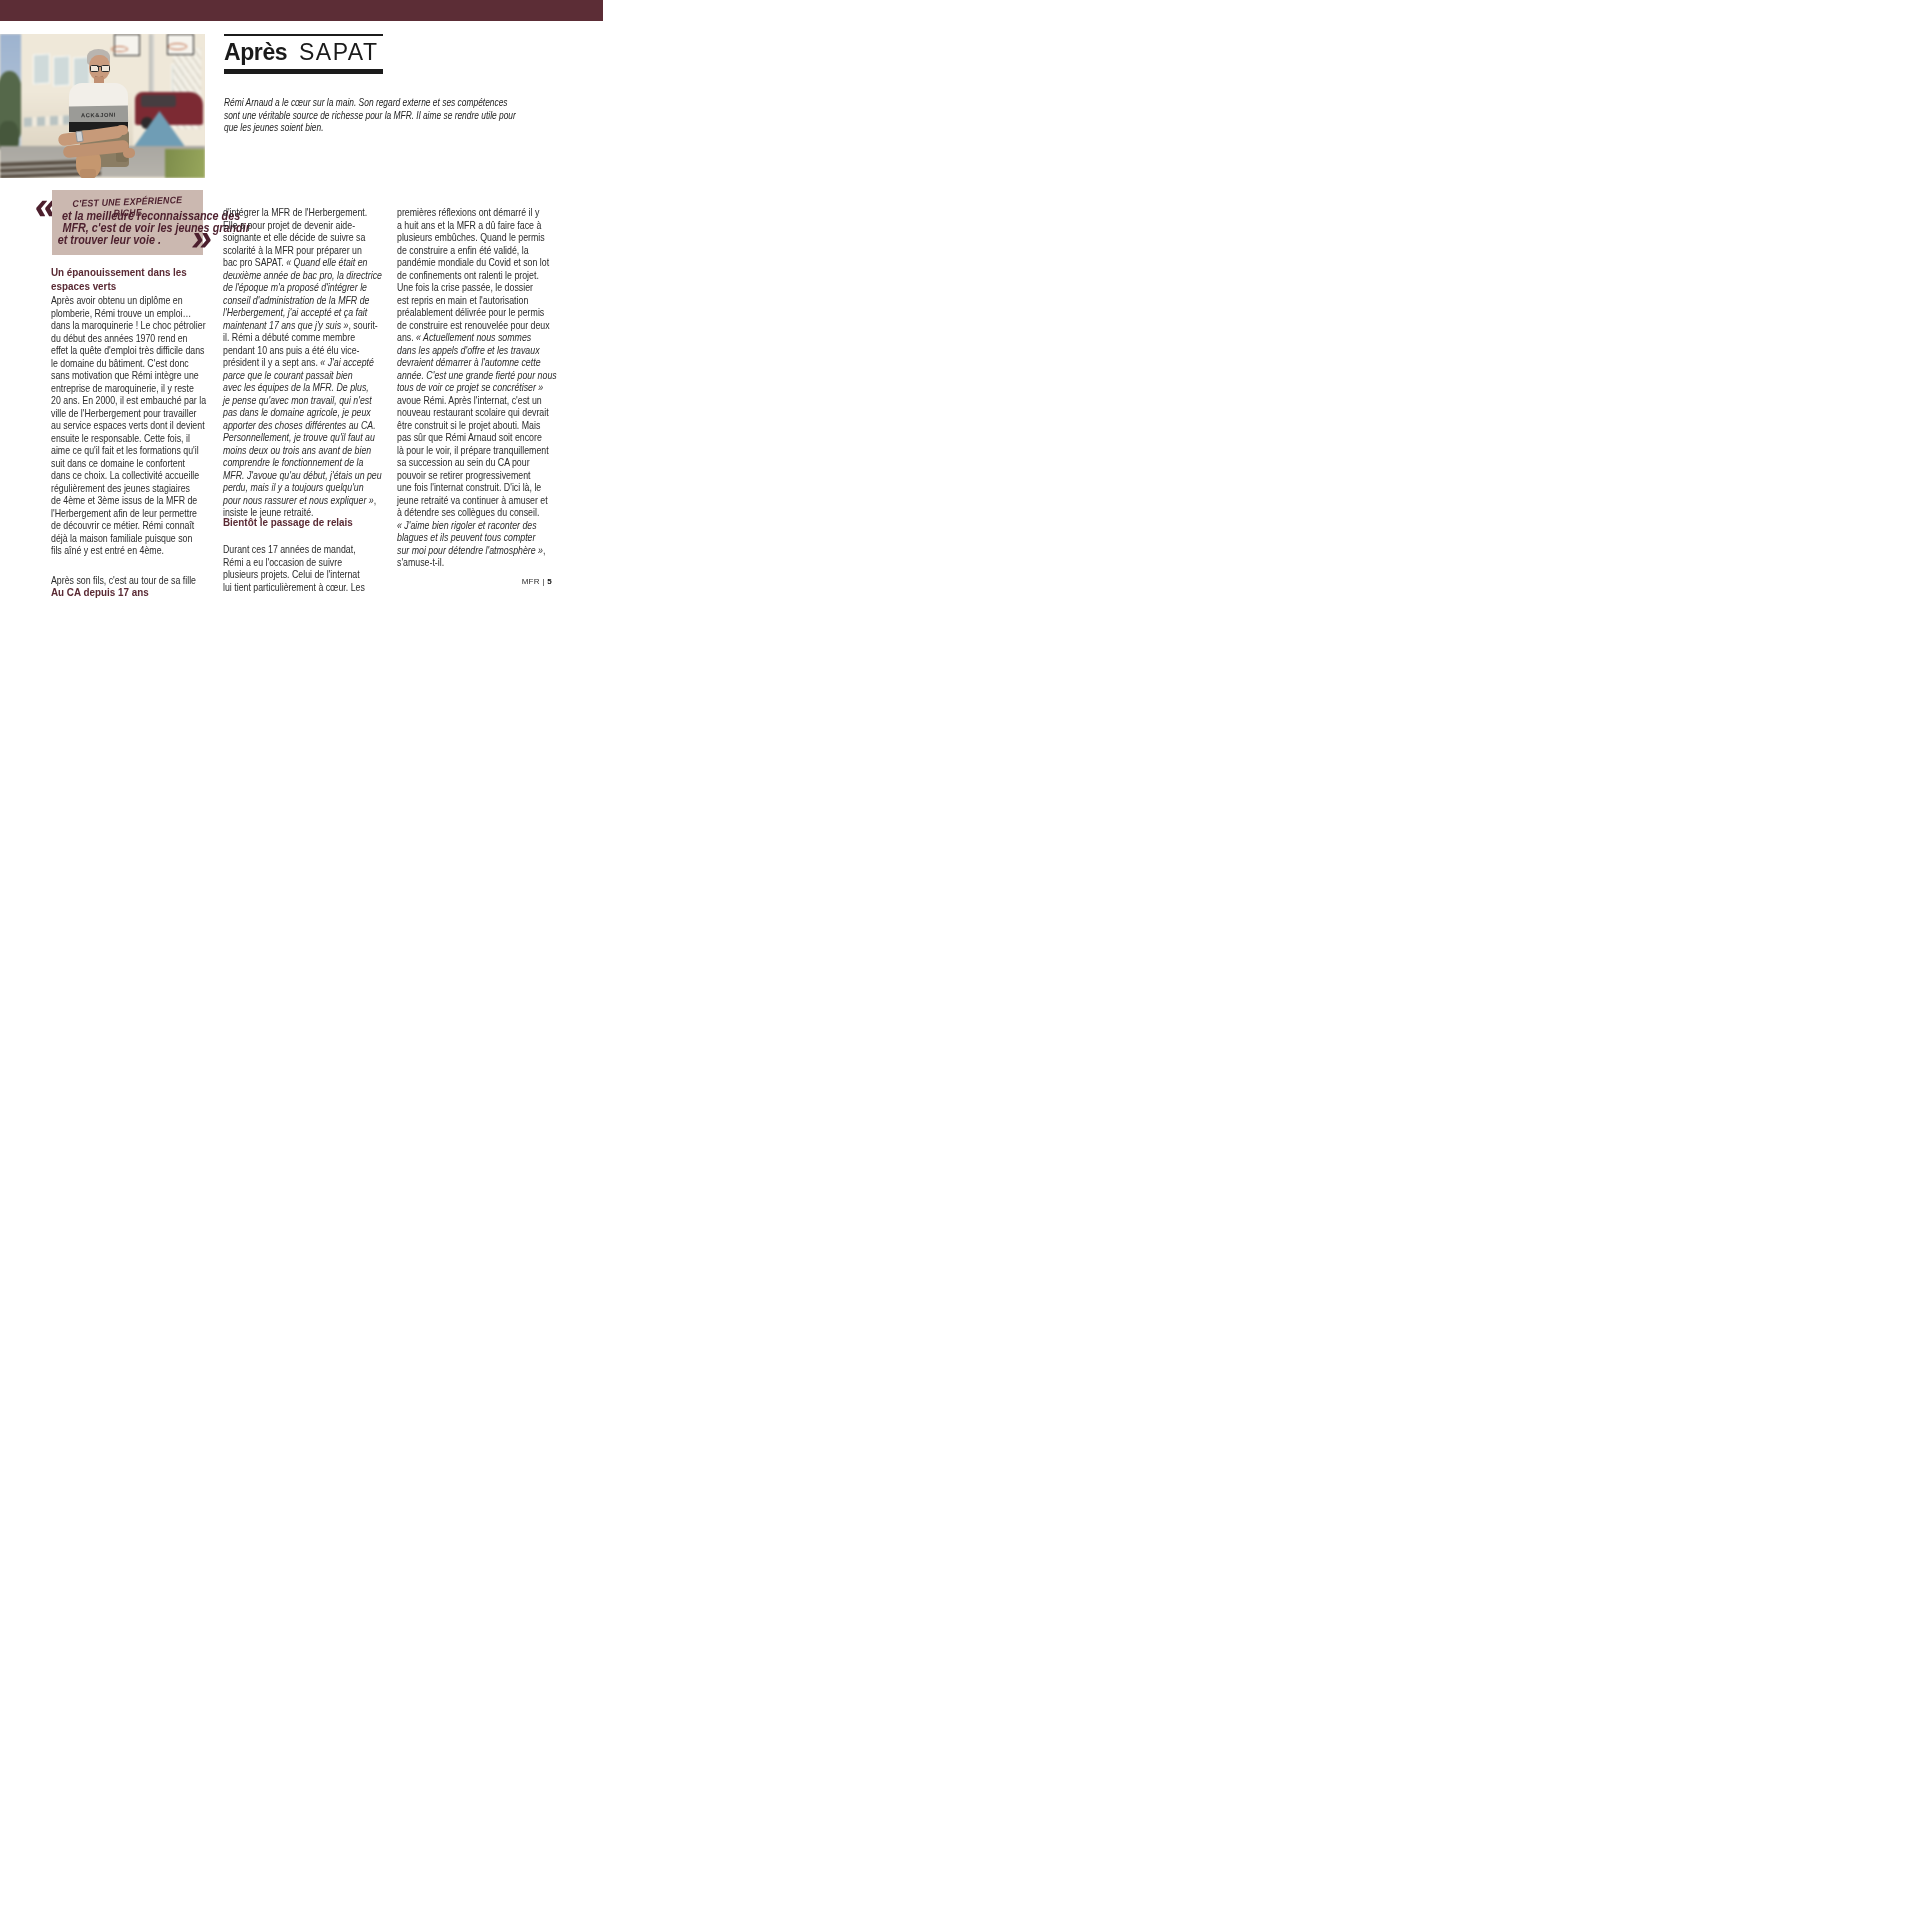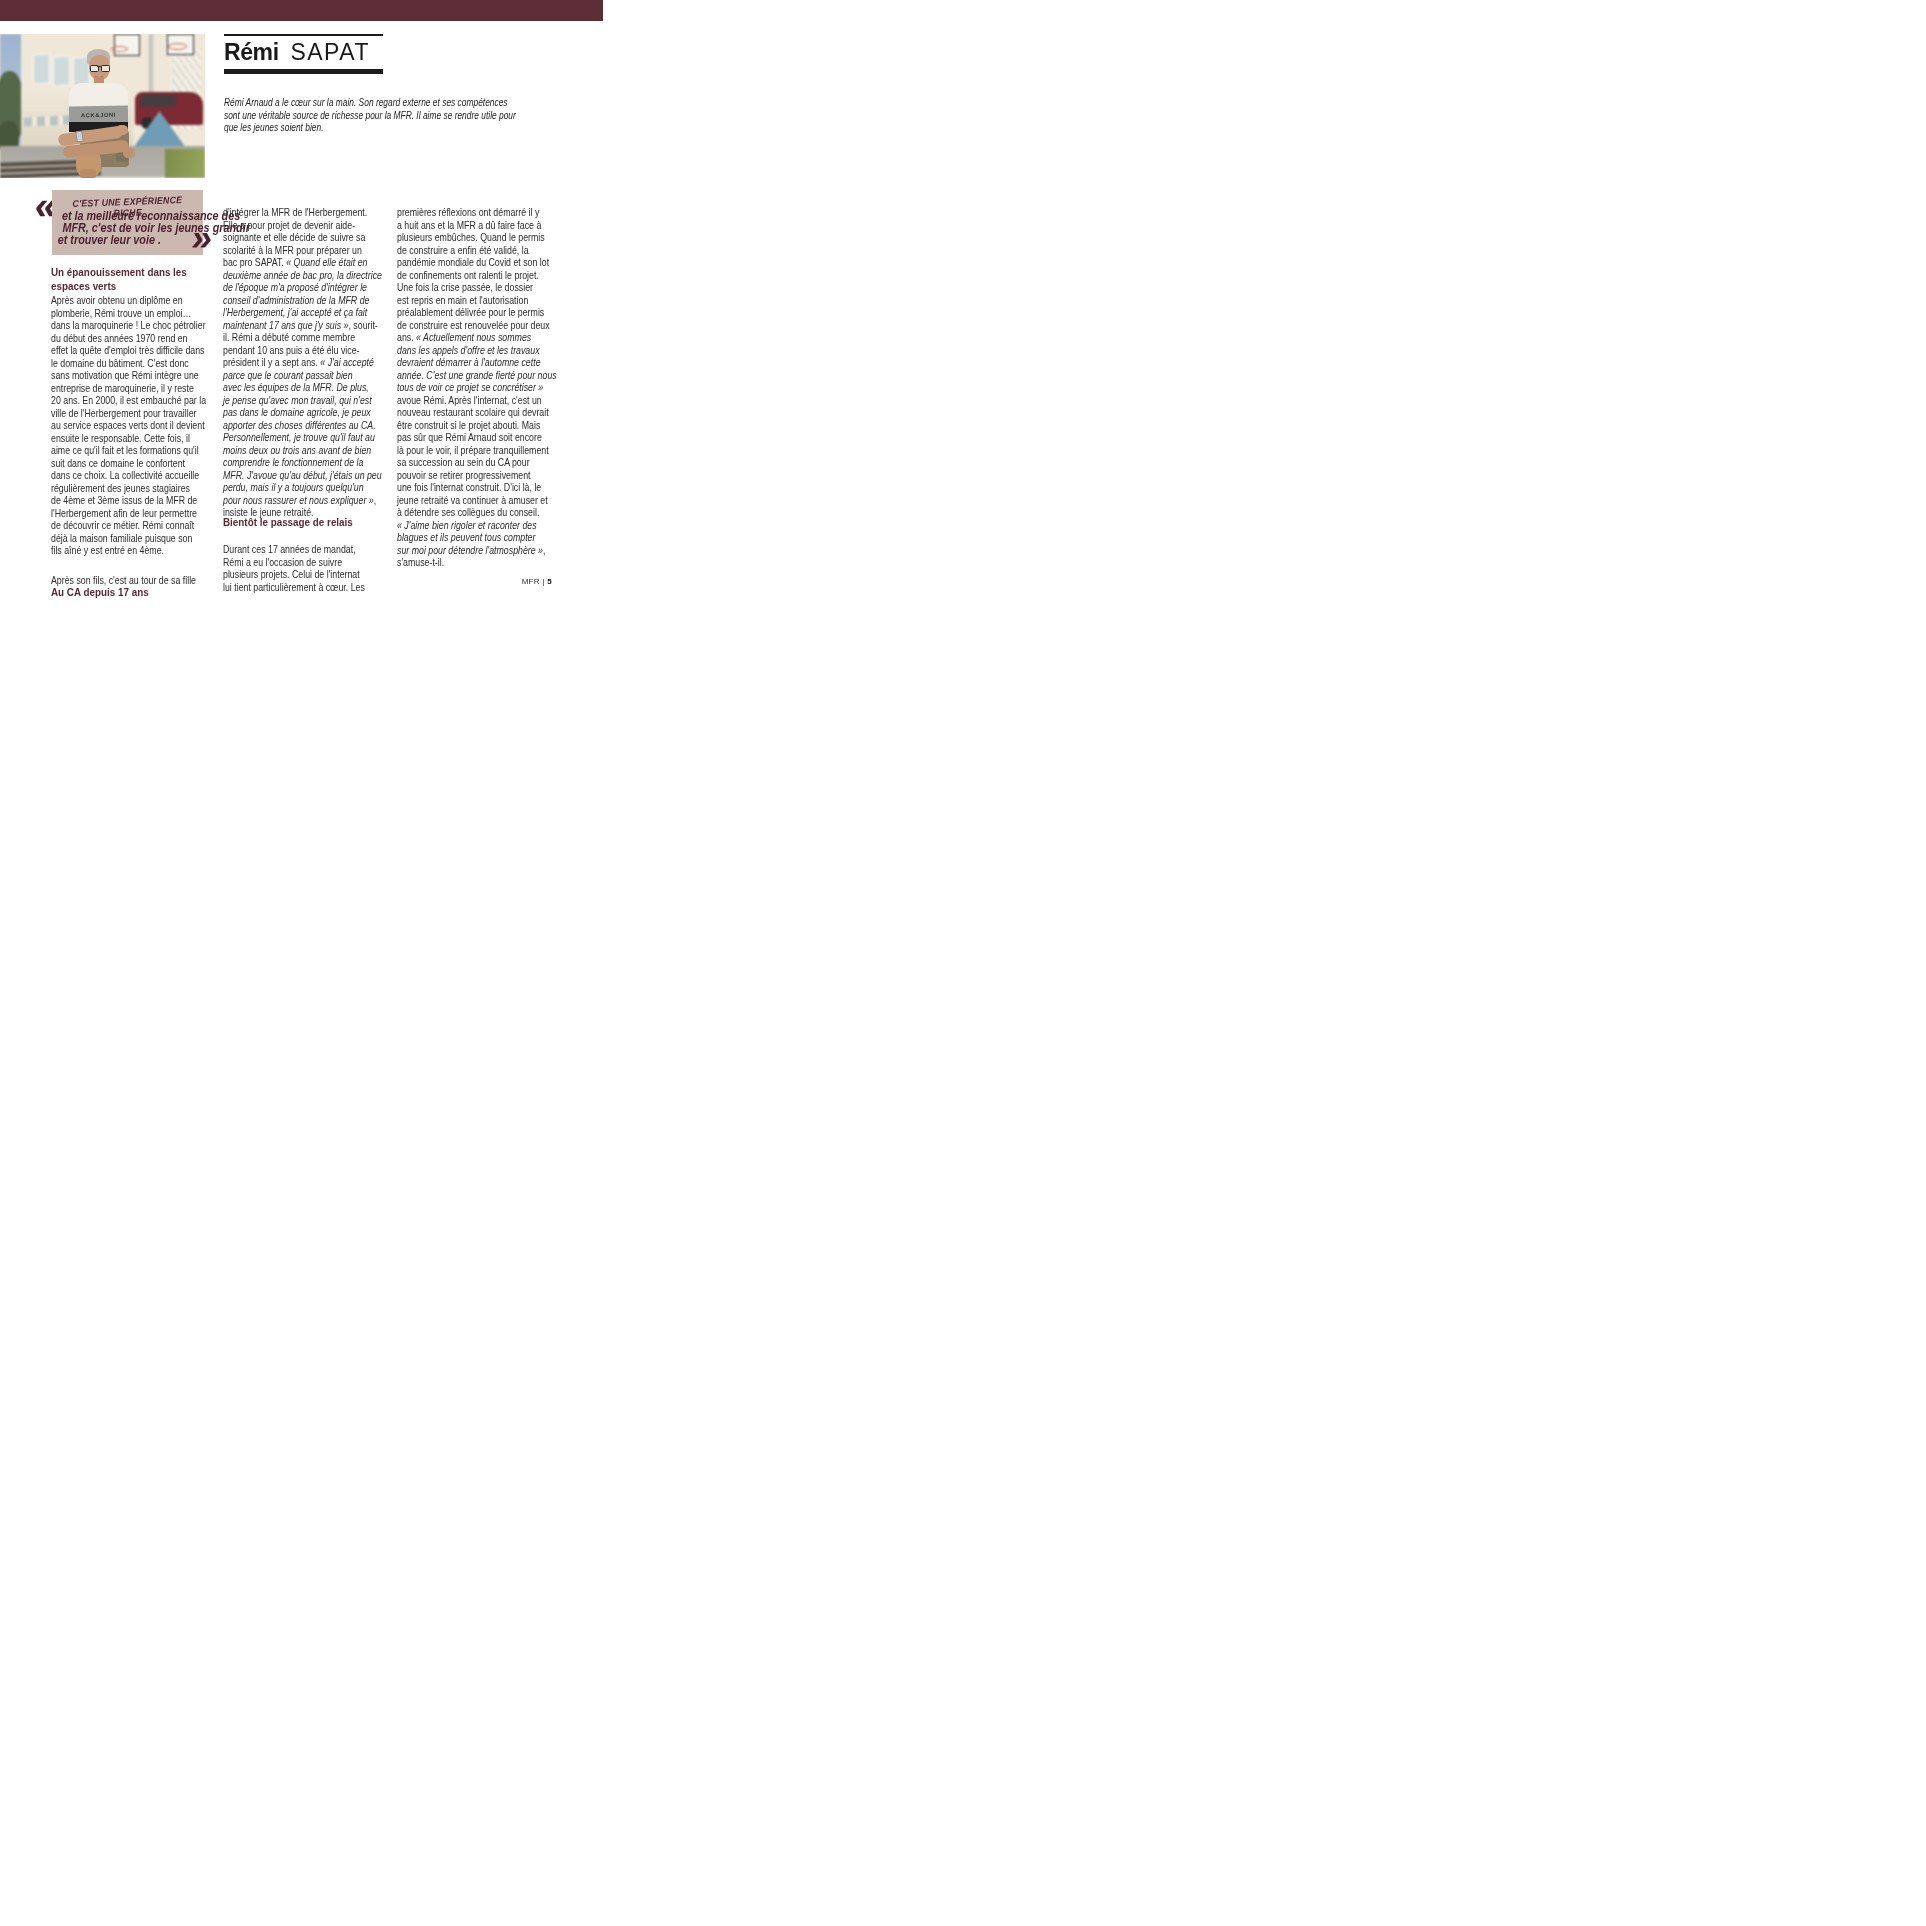--- a/index.html
+++ b/index.html
@@ -166,21 +166,21 @@
       <div class="forearm1"></div>
       <div class="watch"></div>
       <div class="forearm2"></div>
       <div class="hand1"></div>
       <div class="hand2"></div>
     </div>
   </div>
 
   <div class="rule-thin"></div>
   <div class="page-title">
-    <span class="t-first">Rémi</span>
+    <span class="t-first">Après</span>
     <span class="t-last">SAPAT</span>
   </div>
   <div class="rule-thick"></div>
 
   <div class="intro">
       <div class="ln"><span class="lni"><span>Rémi Arnaud a le cœur sur la main. Son regard externe et ses compétences</span></span></div>
       <div class="ln"><span class="lni"><span>sont une véritable source de richesse pour la MFR. Il aime se rendre utile pour</span></span></div>
       <div class="ln"><span class="lni"><span>que les jeunes soient bien.</span></span></div>
     </div>
 

